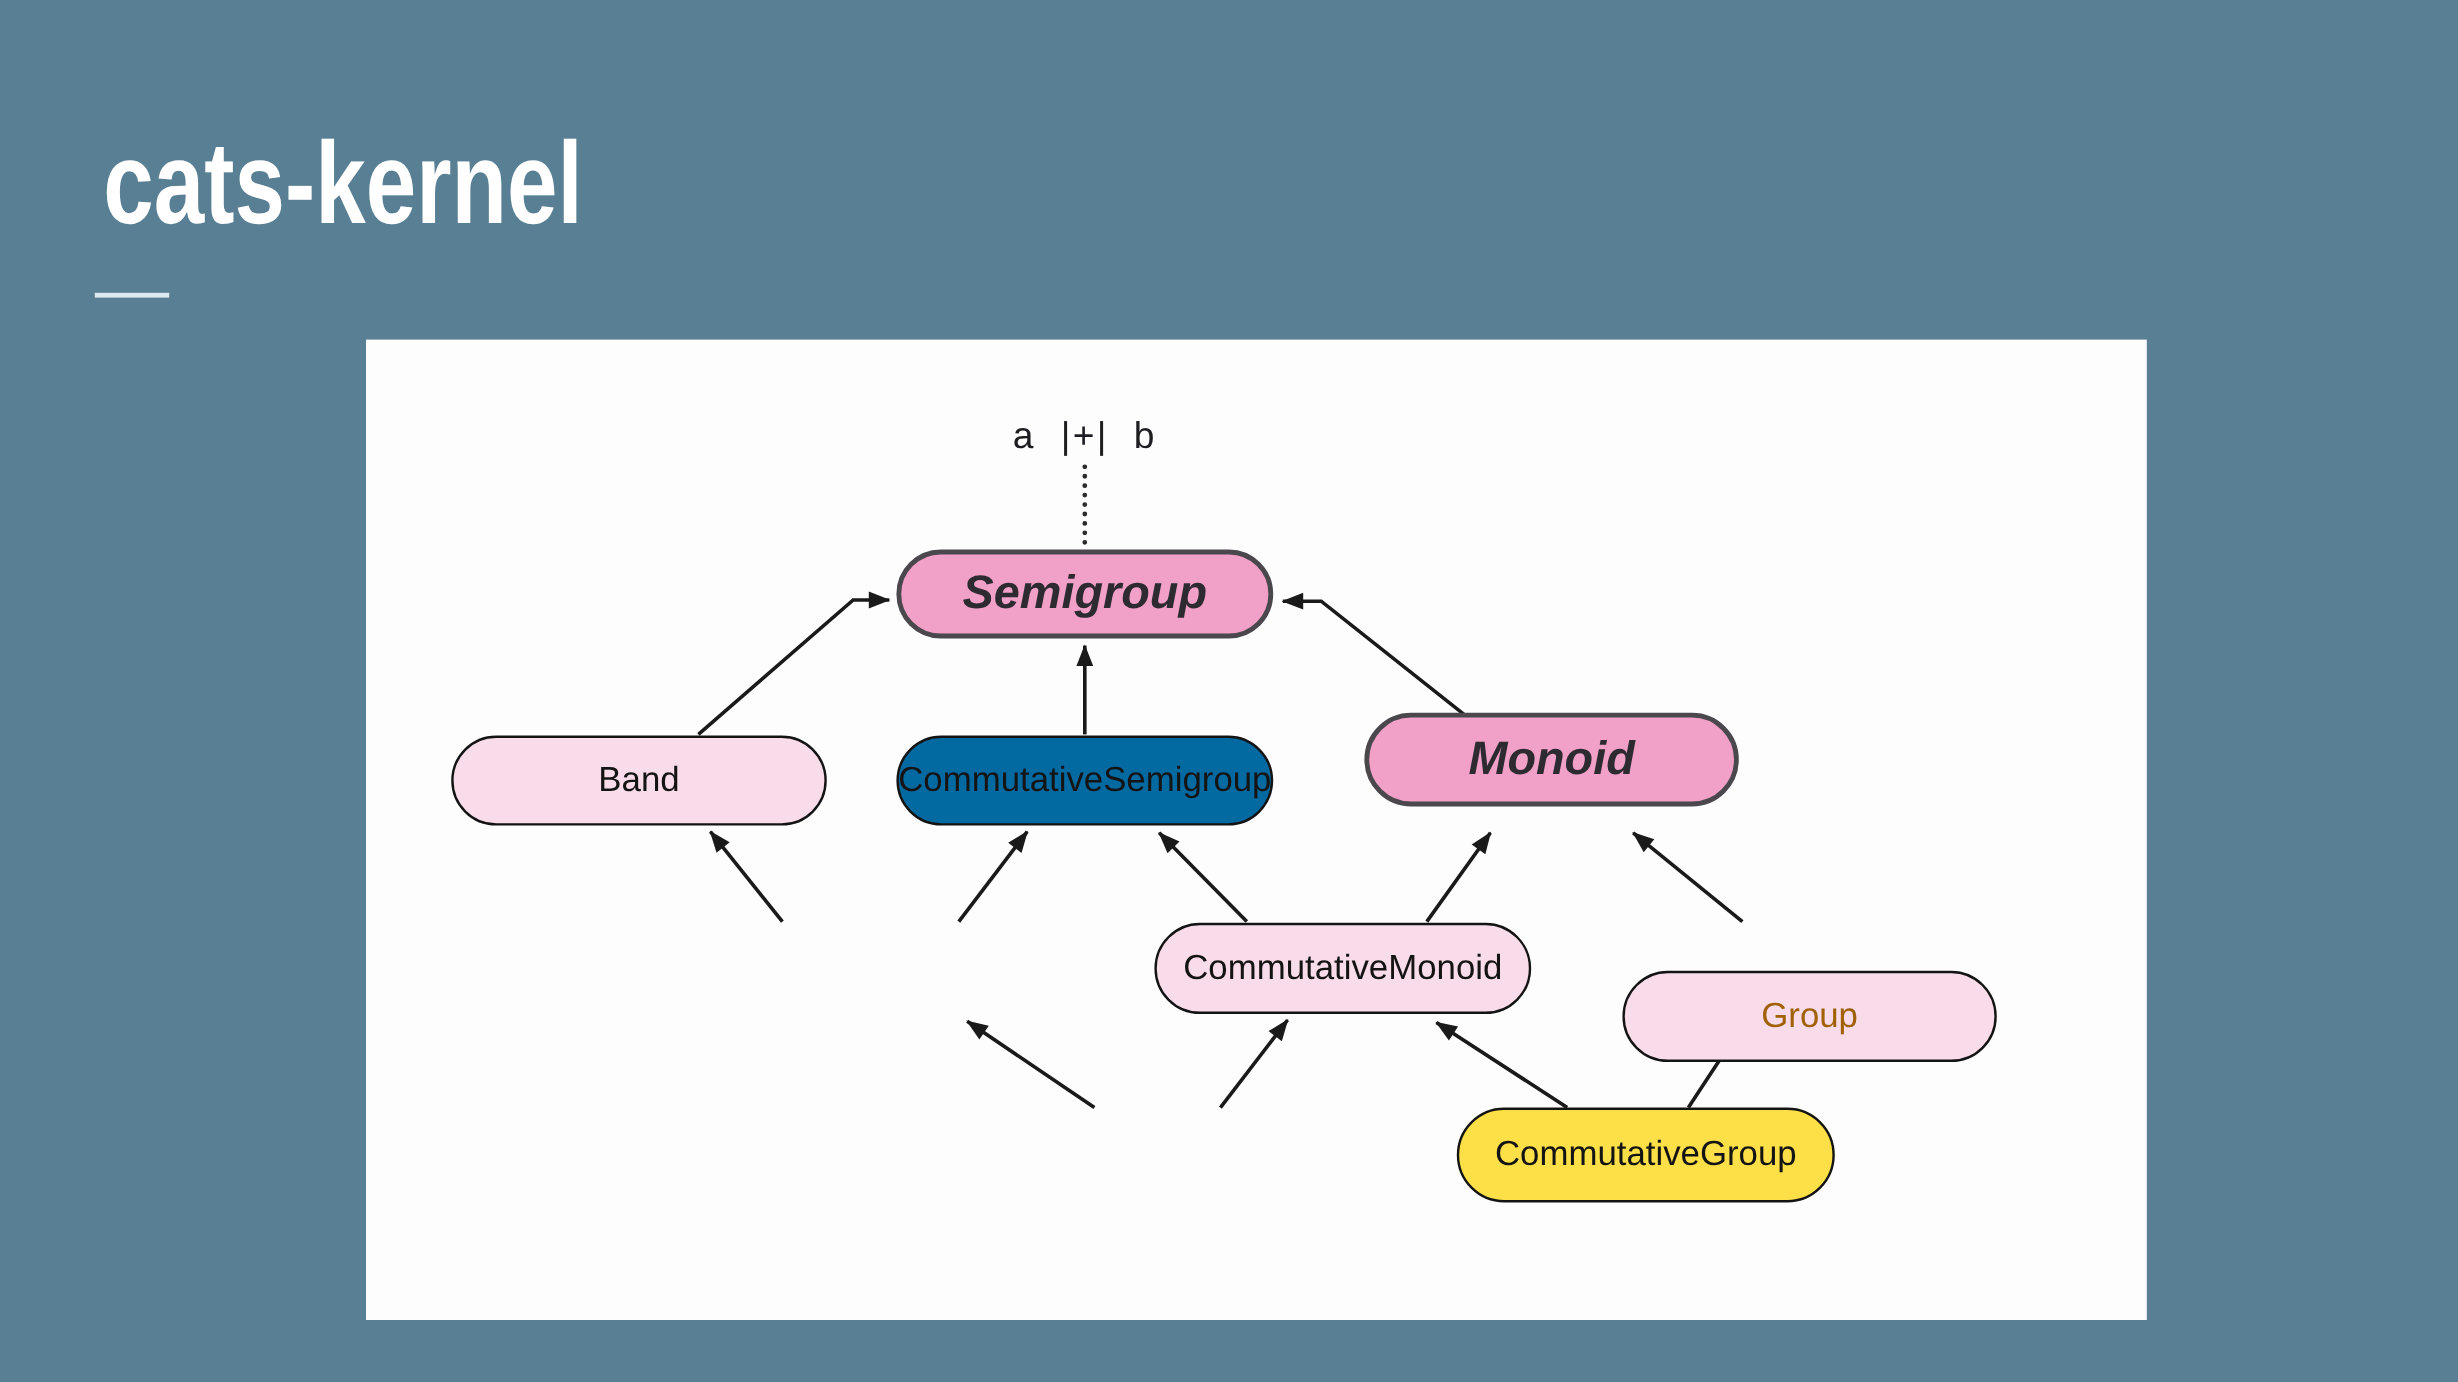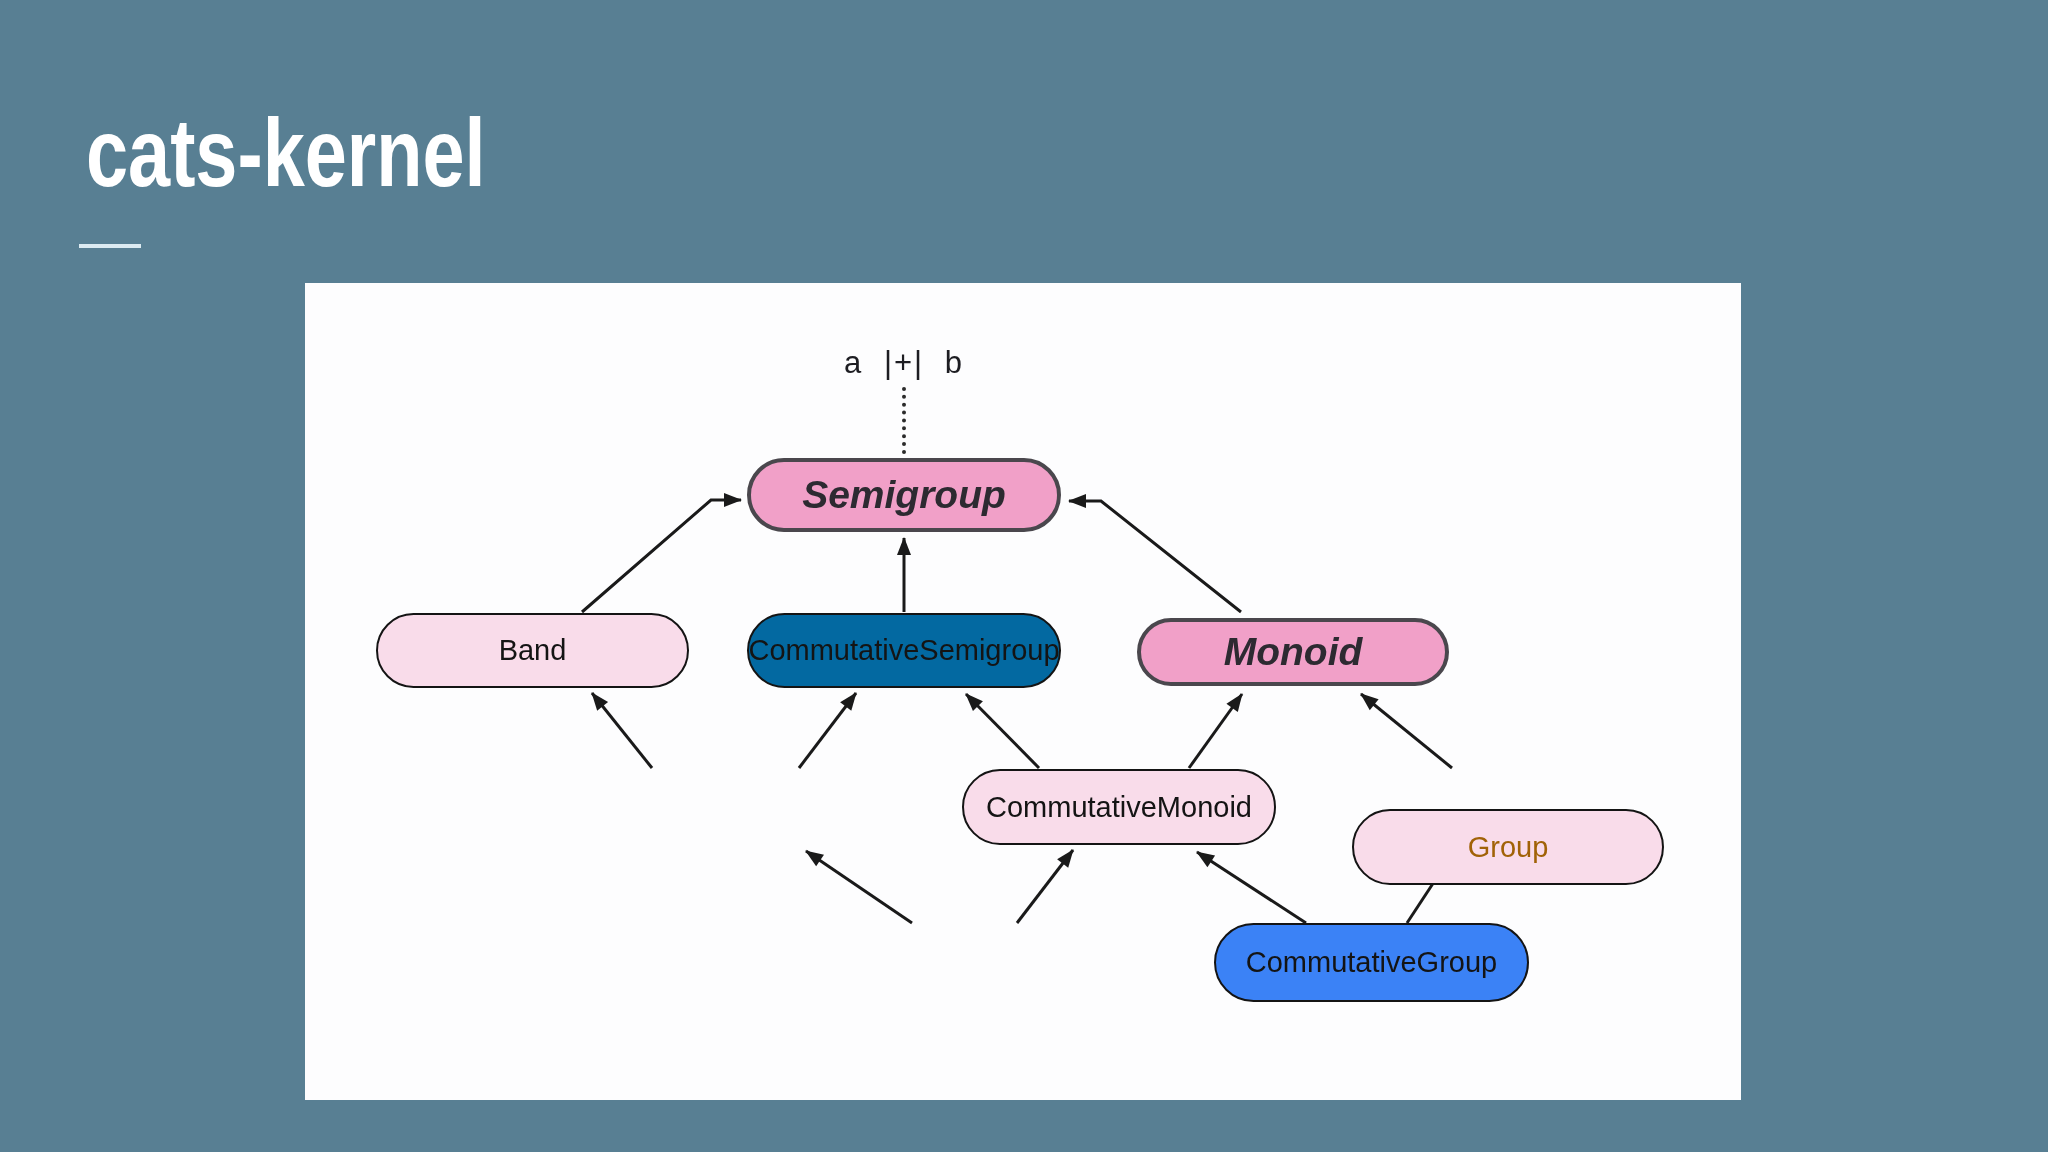--- a/index.html
+++ b/index.html
@@ -82,21 +82,21 @@
     font-style: italic;
   }
 </style>
 </head>
 <body style="background: rgb(88, 127, 147);">
 
 <h1 class="slide-title" style="color: rgb(255, 255, 255); margin-top: 12px;"><span class="condense">cats-kernel</span></h1>
 
 <div class="title-underline" style="background: rgb(220, 235, 242);"></div>
 
-<div class="diagram-panel" style="background: rgb(253, 253, 254);">
+<div class="diagram-panel" style="background: rgb(253, 253, 254); padding-left: 48px;">
   <div class="annotation">a |+| b</div>
   <div class="dotted-line"></div>
   <svg class="edges-layer" viewBox="0 0 1436 817" xmlns="http://www.w3.org/2000/svg">
       <defs>
         <marker id="arrow" viewBox="0 0 20 16" refX="18" refY="8" markerWidth="20" markerHeight="16" markerUnits="userSpaceOnUse" orient="auto">
           <path d="M1,1 L19,8 L1,15 Z" fill="#1a1a1a"></path>
         </marker>
       </defs>
       <polyline points="277,329 406,217 436,217" fill="none" stroke="#1a1a1a" stroke-width="3" marker-end="url(#arrow)"></polyline>
       <polyline points="599,329 599,255" fill="none" stroke="#1a1a1a" stroke-width="3" marker-end="url(#arrow)"></polyline>
@@ -108,17 +108,17 @@
       <polyline points="1147,485 1056,411" fill="none" stroke="#1a1a1a" stroke-width="3" marker-end="url(#arrow)"></polyline>
       <polyline points="607,640 501,568" fill="none" stroke="#1a1a1a" stroke-width="3" marker-end="url(#arrow)"></polyline>
       <polyline points="712,640 768,567" fill="none" stroke="#1a1a1a" stroke-width="3" marker-end="url(#arrow)"></polyline>
       <polyline points="1001,640 892,569" fill="none" stroke="#1a1a1a" stroke-width="3" marker-end="url(#arrow)"></polyline>
       <polyline points="1102,640 1148,570" fill="none" stroke="#1a1a1a" stroke-width="3" marker-end="url(#arrow)"></polyline>
     </svg>
 
 <div class="node emphasis" style="left: 442px; top: 175px; width: 314px; height: 74px; background: rgb(241, 160, 200); border-color: rgb(74, 71, 77);">Semigroup</div>
     <div class="node" style="left: 71px; top: 330px; width: 313px; height: 75px; background: rgb(249, 220, 234); border-color: rgb(20, 20, 20); color: rgb(20, 20, 20);">Band</div>
     <div class="node" style="left: 442px; top: 330px; width: 314px; height: 75px; background: #0369a1; border-color: rgb(20, 20, 20); color: rgb(20, 20, 20);">CommutativeSemigroup</div>
-    <div class="node emphasis" style="left: 832px; top: 335px; width: 312px; height: 68px; background: rgb(241, 160, 200); border-color: rgb(74, 71, 77);">Monoid</div>
+    <div class="node emphasis" style="left: 832px; top: 311px; width: 312px; height: 78px; background: rgb(241, 160, 200); border-color: rgb(74, 71, 77);">Monoid</div>
     <div class="node" style="left: 657px; top: 486px; width: 314px; height: 76px; background: rgb(249, 220, 234); border-color: rgb(20, 20, 20); color: rgb(20, 20, 20);">CommutativeMonoid</div>
     <div class="node" style="left: 1047px; top: 486px; width: 312px; height: 76px; background: rgb(249, 220, 234); border-color: rgb(20, 20, 20); color: #a16207; margin-top: 40px;">Group</div>
-    <div class="node" style="left: 909px; top: 640px; width: 315px; height: 79px; background: #3b82f6; border-color: rgb(20, 20, 20); color: rgb(20, 20, 20);">CommutativeGroup</div>
+    <div class="node" style="left: 909px; top: 640px; width: 315px; height: 79px; background: #fde047; border-color: rgb(20, 20, 20); color: rgb(20, 20, 20);">CommutativeGroup</div>
   </div>
 
 </body></html>

